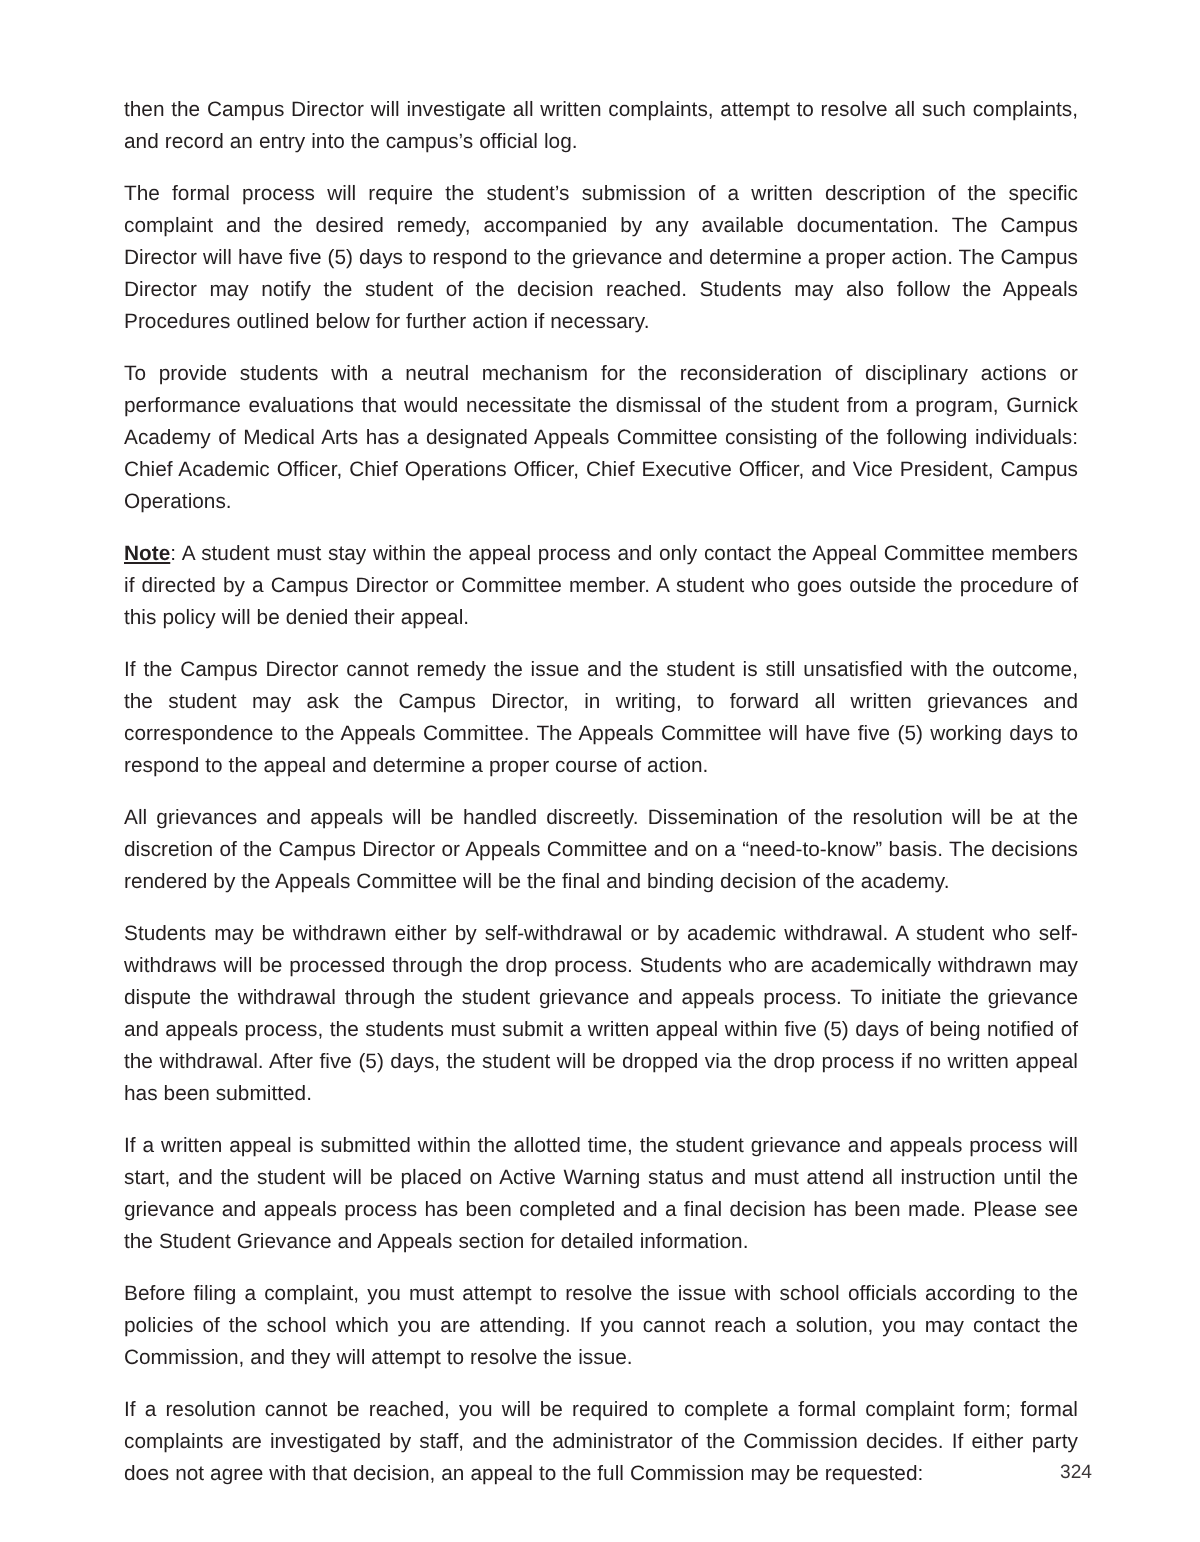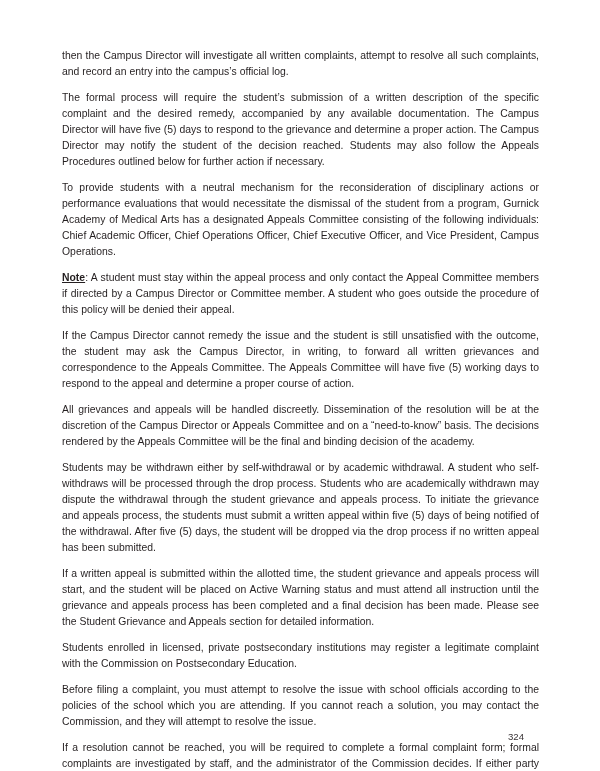--- a/index.html
+++ b/index.html
@@ -48,21 +48,21 @@
     margin-bottom: 0;
   }
 
   b.note-label {
     font-weight: bold;
     text-decoration: underline;
   }
 
   .page-number {
     position: absolute;
-    left: 47px;
+    left: 69px;
     top: 731px;
     width: 477px;
     text-align: right;
     font-size: 9.6px;
     line-height: 12px;
     color: #3a3537;
   }
 </style>
 </head>
 <body>
@@ -80,21 +80,20 @@
     <p class="para"><b class="note-label">Note</b><span>: A student must stay within the appeal process and only contact the Appeal Committee members if directed by a Campus Director or Committee member. A student who goes outside the procedure of this policy will be denied their appeal.</span></p>
 
     <p class="para">If the Campus Director cannot remedy the issue and the student is still unsatisfied with the outcome, the student may ask the Campus Director, in writing, to forward all written grievances and correspondence to the Appeals Committee. The Appeals Committee will have five (5) working days to respond to the appeal and determine a proper course of action.</p>
 
     <p class="para">All grievances and appeals will be handled discreetly. Dissemination of the resolution will be at the discretion of the Campus Director or Appeals Committee and on a “need-to-know” basis. The decisions rendered by the Appeals Committee will be the final and binding decision of the academy.</p>
 
     <p class="para">Students may be withdrawn either by self-withdrawal or by academic withdrawal. A student who self-withdraws will be processed through the drop process. Students who are academically withdrawn may dispute the withdrawal through the student grievance and appeals process. To initiate the grievance and appeals process, the students must submit a written appeal within five (5) days of being notified of the withdrawal. After five (5) days, the student will be dropped via the drop process if no written appeal has been submitted.</p>
 
     <p class="para">If a written appeal is submitted within the allotted time, the student grievance and appeals process will start, and the student will be placed on Active Warning status and must attend all instruction until the grievance and appeals process has been completed and a final decision has been made. Please see the Student Grievance and Appeals section for detailed information.</p>
 
-    <p class="para">Students enrolled in licensed, private postsecondary institutions may register a legitimate complaint with the Commission on Postsecondary Education.</p>
 
     <p class="para">Before filing a complaint, you must attempt to resolve the issue with school officials according to the policies of the school which you are attending. If you cannot reach a solution, you may contact the Commission, and they will attempt to resolve the issue.</p>
 
     <p class="para">If a resolution cannot be reached, you will be required to complete a formal complaint form; formal complaints are investigated by staff, and the administrator of the Commission decides. If either party does not agree with that decision, an appeal to the full Commission may be requested:</p>
 
   </div>
 
   <div class="page-number">324</div>
 
 </div>

